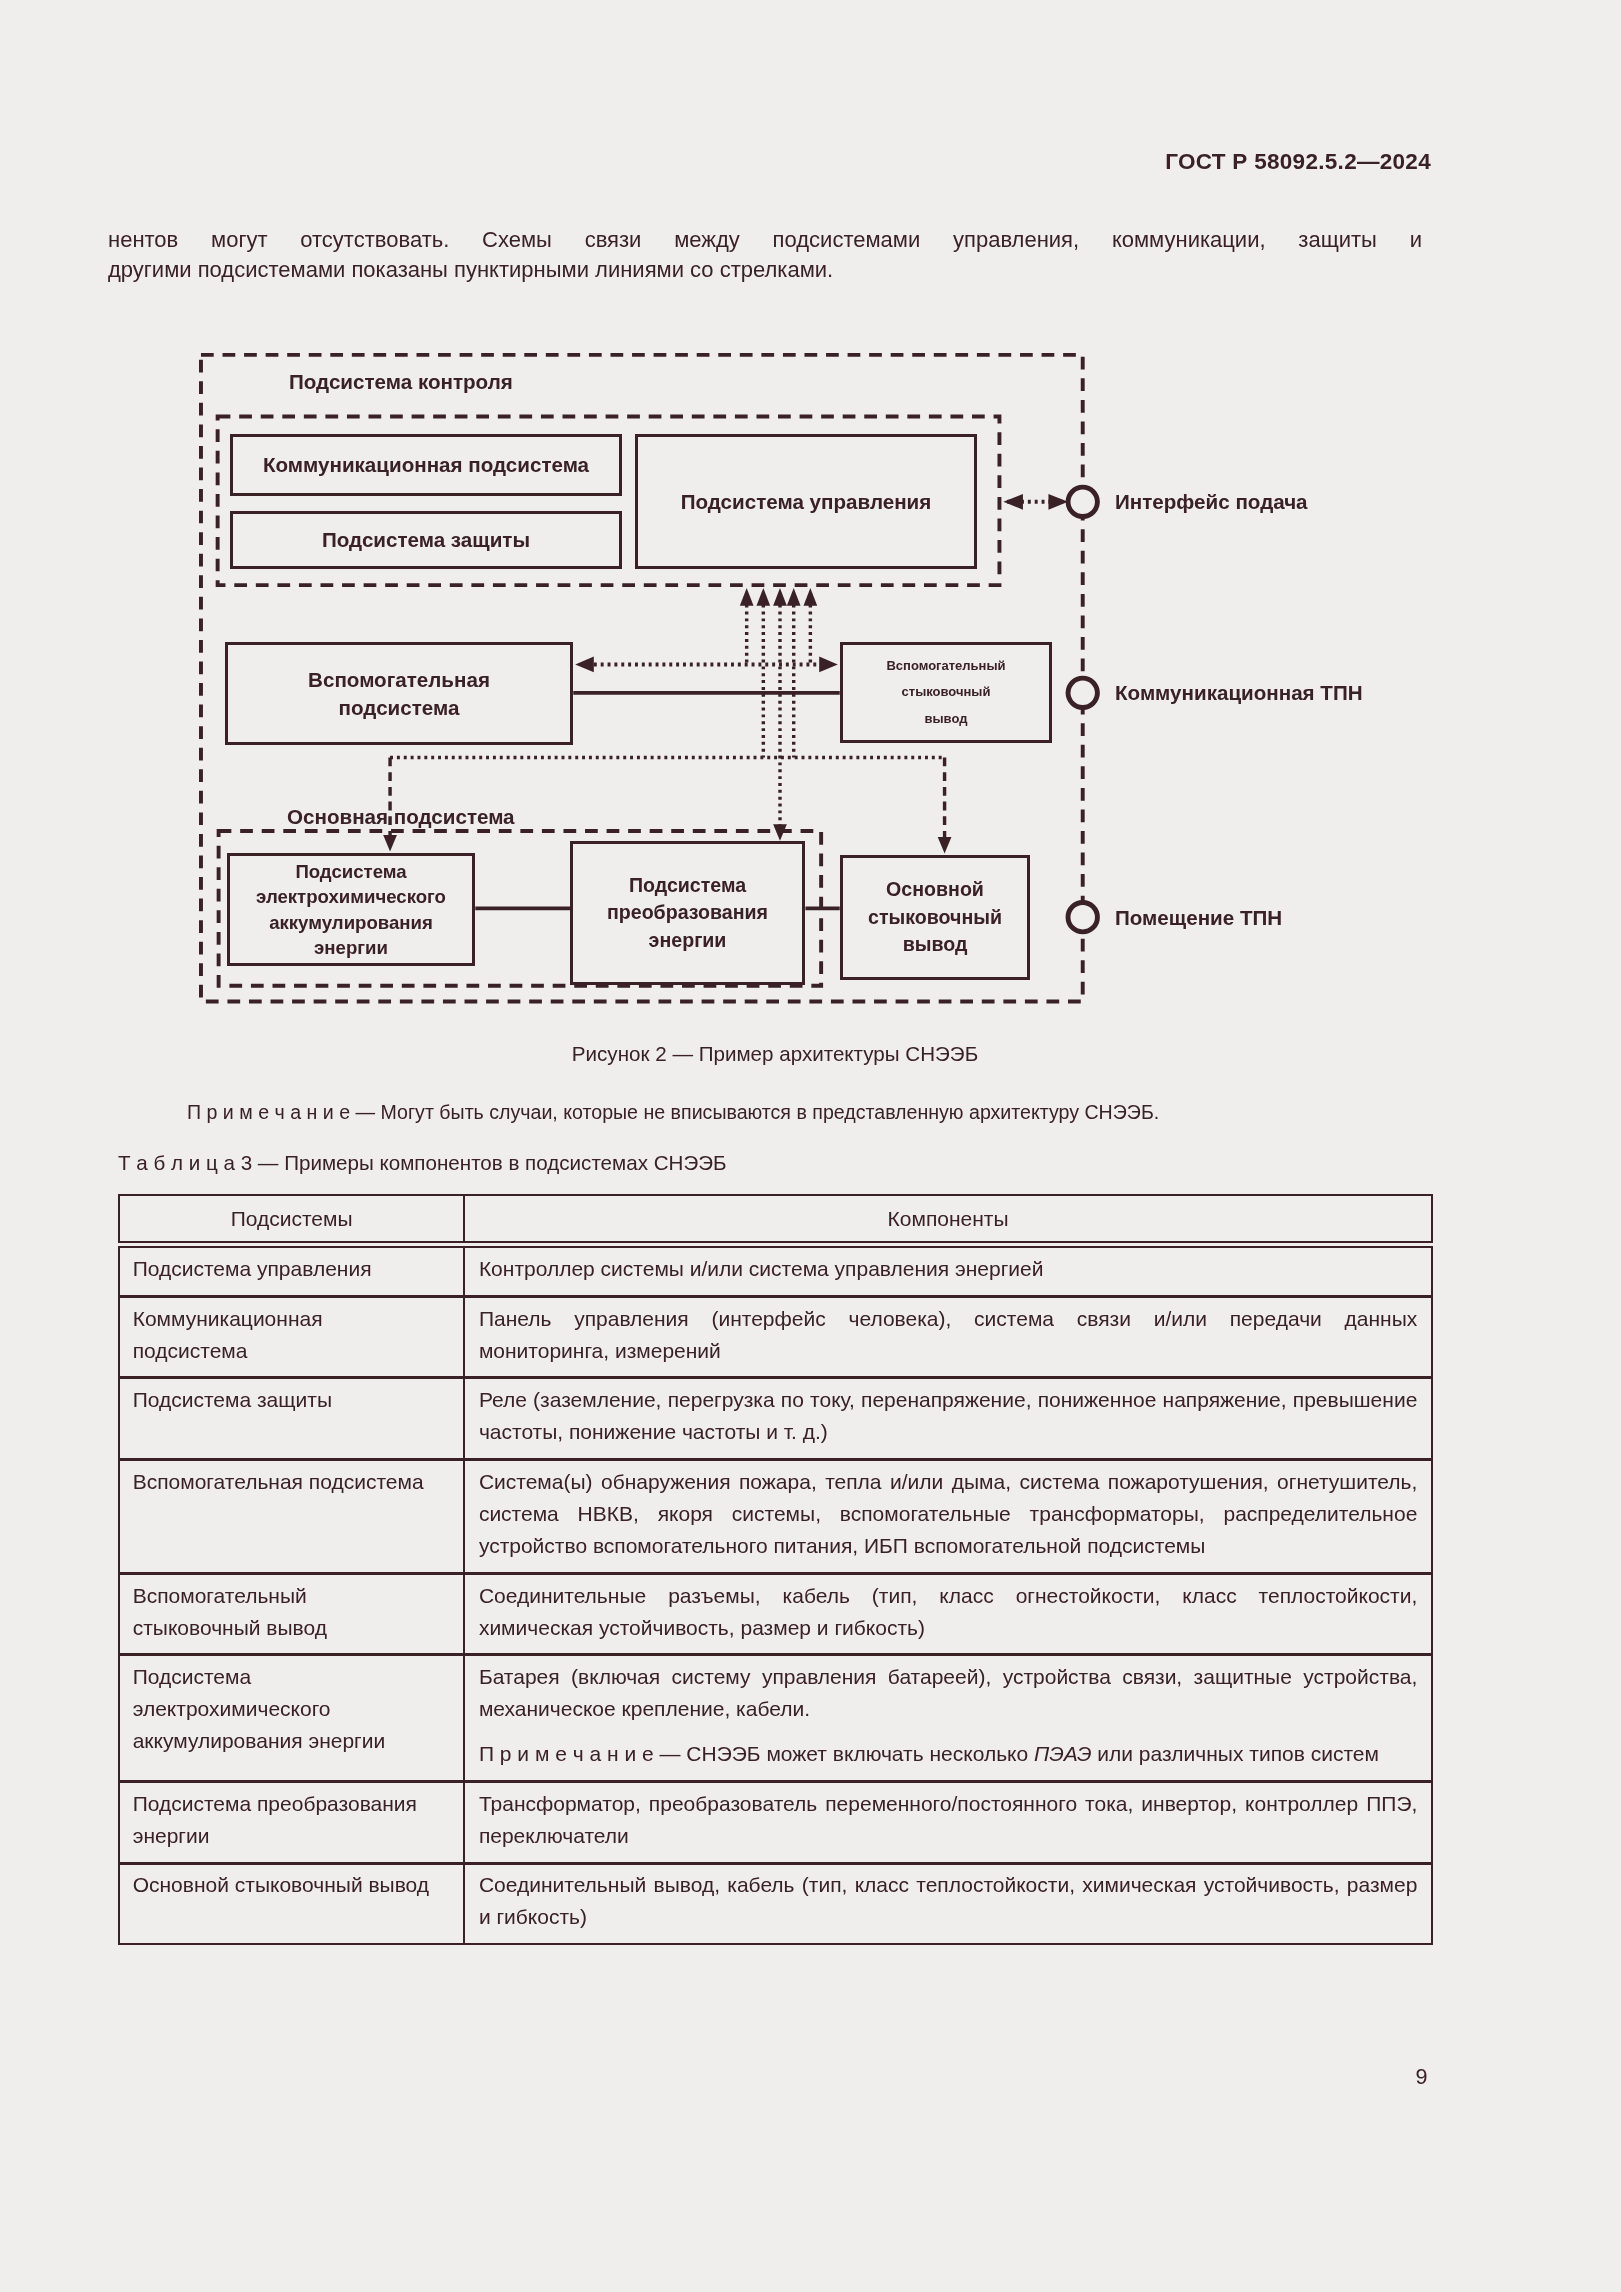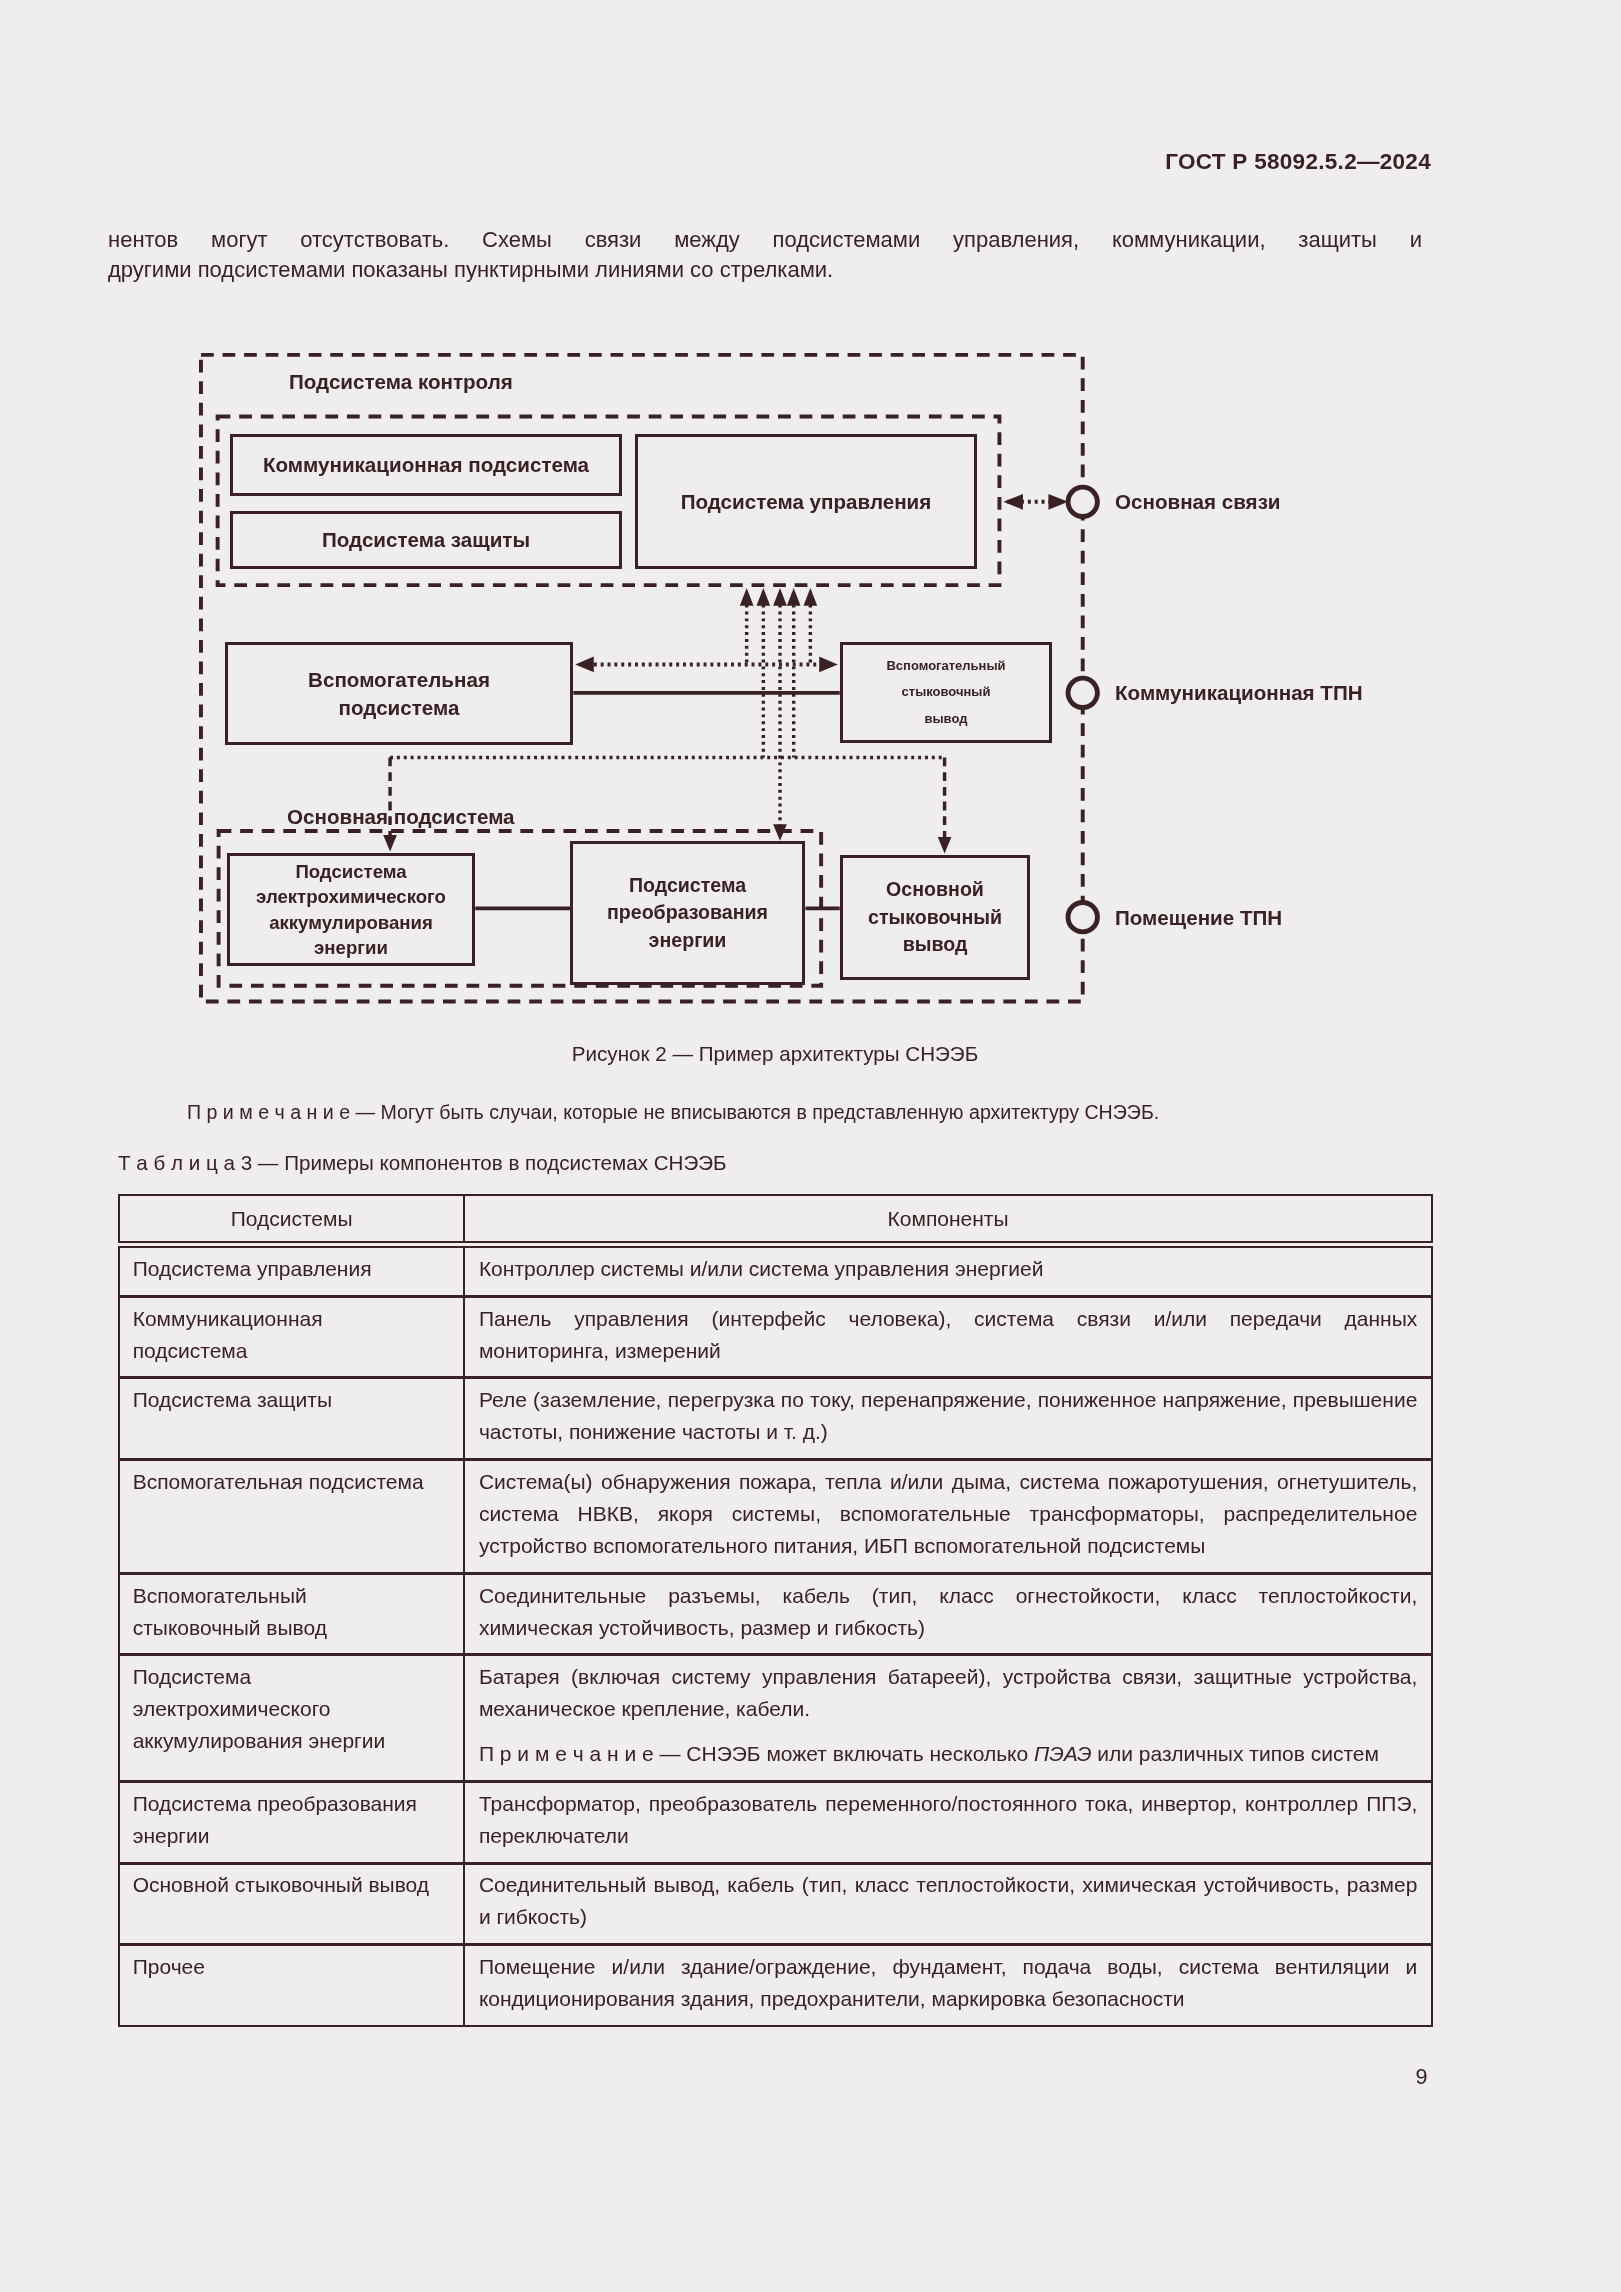--- a/index.html
+++ b/index.html
@@ -143,21 +143,21 @@
     <line x1="305" y1="572" x2="402" y2="572" stroke="#3a2126" stroke-width="4"></line>
     <line x1="642" y1="572" x2="677" y2="572" stroke="#3a2126" stroke-width="4"></line>
 
     <circle cx="925" cy="157" r="15" fill="#efeeec" stroke="#3a2126" stroke-width="5"></circle>
     <circle cx="925" cy="352" r="15" fill="#efeeec" stroke="#3a2126" stroke-width="5"></circle>
     <circle cx="925" cy="581" r="15" fill="#efeeec" stroke="#3a2126" stroke-width="5"></circle>
   </svg>
 
   <div class="dlabel" style="left:113px;top:21.6px;">Подсистема контроля</div>
   <div class="dlabel" style="left:111px;top:441px;margin-top:16px;">Основная подсистема</div>
-  <div class="dlabel" style="left:939px;top:142px;">Основная связи</div>
+  <div class="dlabel" style="left:939px;top:142px;">Интерфейс подача</div>
   <div class="dlabel" style="left:939px;top:333px;">Коммуникационная ТПН</div>
   <div class="dlabel" style="left:939px;top:558px;">Помещение ТПН</div>
 
   <div class="dbox" style="left:54px;top:86px;width:392px;height:62px;font-size:20.6px;">Коммуникационная подсистема</div>
   <div class="dbox" style="left:54px;top:163px;width:392px;height:58px;font-size:20.6px;">Подсистема защиты</div>
   <div class="dbox" style="left:459px;top:86px;width:342px;height:135px;font-size:20.6px;">Подсистема управления</div>
   <div class="dbox" style="left:49px;top:294px;width:348px;height:103px;font-size:20.6px;line-height:27.4px;">Вспомогательная
 подсистема</div>
   <div class="dbox" style="left:664px;top:294px;width:212px;height:101px;font-size:13px;line-height:26.5px;">Вспомогательный
 стыковочный
@@ -229,24 +229,18 @@
           <td class="c2">
             <p><span>Трансформатор, преобразователь переменного/постоянного тока, инвертор, контроллер ППЭ, переключатели</span></p>
           </td>
         </tr>
         <tr>
           <td class="c1">Основной стыковочный вывод</td>
           <td class="c2">
             <p><span>Соединительный вывод, кабель (тип, класс теплостойкости, химическая устойчивость, размер и гибкость)</span></p>
           </td>
         </tr>
-        <tr>
-          <td class="c1">Прочее</td>
-          <td class="c2">
-            <p><span>Помещение и/или здание/ограждение, фундамент, подача воды, система вентиляции и кондиционирования здания, предохранители, маркировка безопасности</span></p>
-          </td>
-        </tr>
       </tbody>
   </table>
 </div>
 
 <div class="abs page-number">9</div>
 
 
 </body></html>

